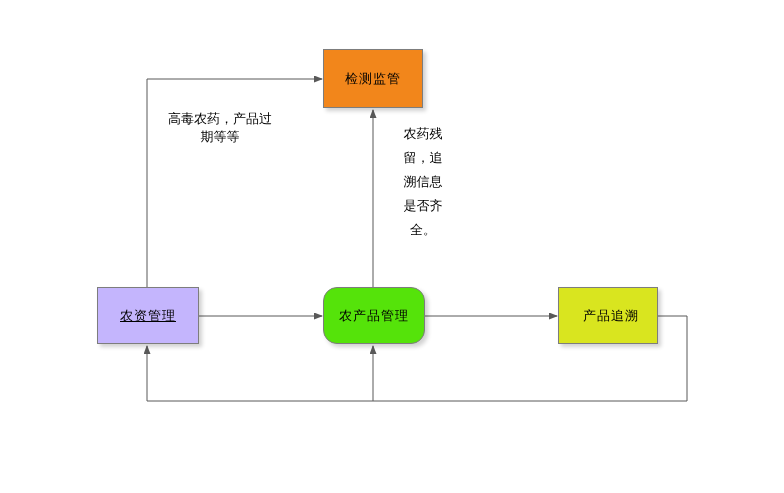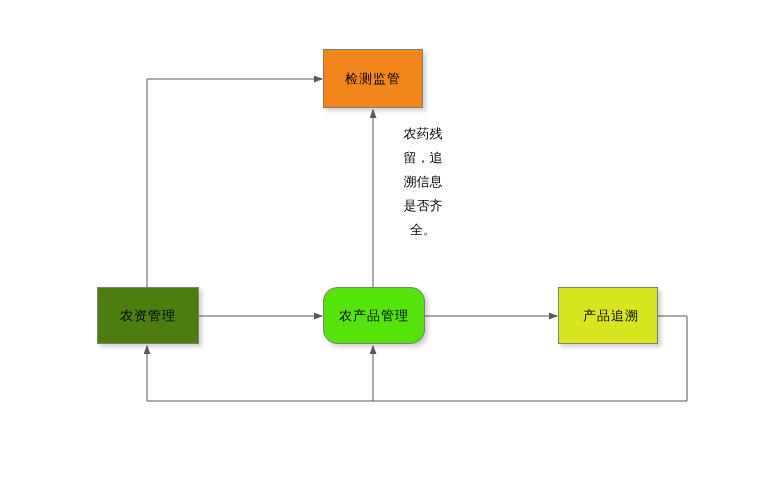--- a/index.html
+++ b/index.html
@@ -80,32 +80,34 @@
 
     <polyline points="658,316 687,316 687,401 147,401 147,346" fill="none" stroke="#595959" stroke-width="1" marker-end="url(#arrow)"></polyline>
 
     <polyline points="373,401 373,346" fill="none" stroke="#595959" stroke-width="1" marker-end="url(#arrow)"></polyline>
   </svg>
 
   <div class="node node-inspection" style="background-color: rgb(242, 134, 27);">
     <span>检测监管</span>
   </div>
 
-  <div class="node node-agri-materials" style="background-color: #4d7c0f;">
+  <div class="node node-agri-materials" style="background-color: #c4b5fd; text-decoration: underline;">
     <span>农资管理</span>
   </div>
 
   <div class="node node-agri-products" style="background-color: rgb(85, 227, 10); border-radius: 14px;">
     <span>农产品管理</span>
   </div>
 
   <div class="node node-traceability" style="background-color: rgb(217, 229, 31); padding-left: 6px;">
     <span>产品追溯</span>
   </div>
 
+  <div class="note note-left">高毒农药，产品过
+期等等</div>
 
   <div class="note note-middle">农药残
 留，追
 溯信息
 是否齐
 全。</div>
 
 </div>
 
 </body></html>

